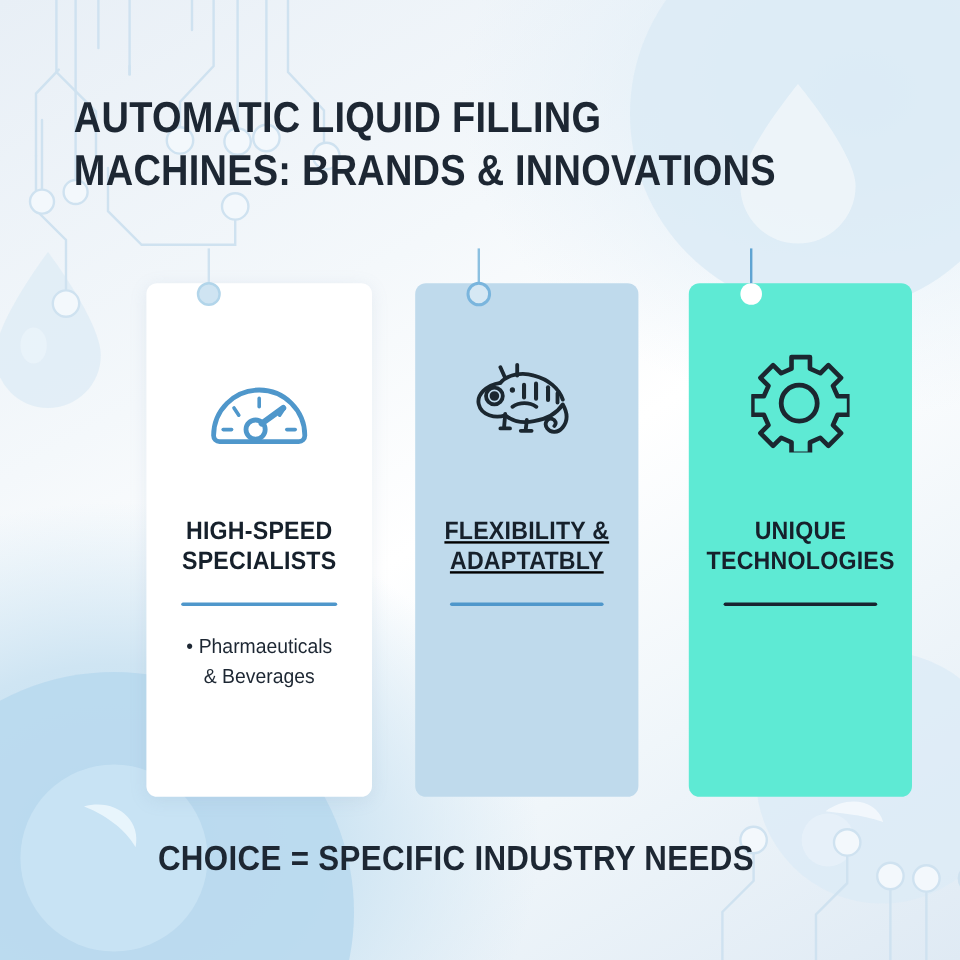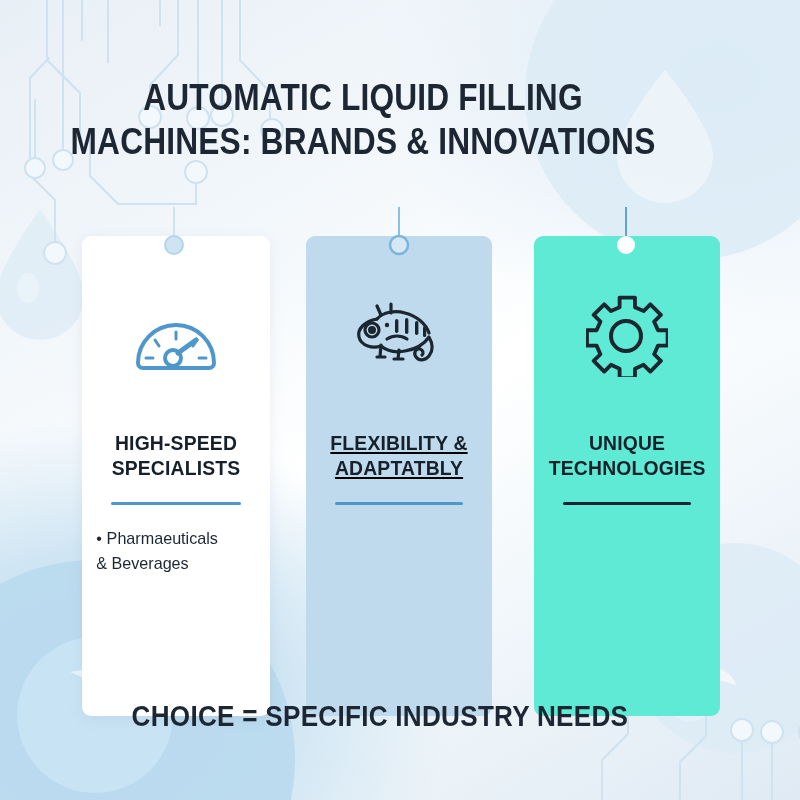--- a/index.html
+++ b/index.html
@@ -16,22 +16,21 @@
     position:absolute; inset:0;
     background:
       radial-gradient(ellipse 520px 420px at 12% 88%, #bcdcef 0%, #cfe5f3 36%, rgba(222,236,246,0) 68%),
       radial-gradient(ellipse 480px 380px at 90% 10%, #dcebf6 0%, rgba(226,238,248,0) 70%),
       linear-gradient(150deg, #e8eff6 0%, #f4f8fb 32%, #ffffff 52%, #f0f6fa 74%, #dfeaf4 100%);
   }
   #bg-svg { position:absolute; inset:0; width:800px; height:800px; }
 
   
   #title-block {
-    position:absolute; top:76px; left:0; width:726px;
-    text-align:center;
+    position:absolute; top:76px; left:18px; width:726px;
     z-index:5;
   }
   #title-block .tline {
     display:block;
     font-family:"Liberation Sans Narrow","Liberation Sans", sans-serif;
     font-weight:bold;
     font-size:36px;
     letter-spacing:0.2px;
     line-height:44px;
     color:#1d2733;
@@ -42,24 +41,25 @@
   
   #connector-svg {
     position:absolute; top:0; left:0; width:800px; height:300px;
     z-index:4;
   }
 
   
   .card {
     position:absolute;
     top:236px;
-    height:480px;
+    height:428px;
     border-radius:9px;
     z-index:3;
     padding-top:40px;
+    margin-left:40px;
   }
   #card-0 { left:82px;  width:188px; background:#ffffff; box-shadow:0 3px 14px rgba(120,150,180,0.13); }
   #card-1 { left:306px; width:186px; background:#bfdaec;text-decoration:underline; }
   #card-2 { left:534px; width:186px; background:#5eead4; }
 
   .card-icon {
     display:flex; align-items:center; justify-content:center;
     height:92px;
     margin-top:14px;
   }
@@ -81,20 +81,21 @@
     border-radius:2px;
   }
   #card-0 .card-divider { width:130px; background:#4f97cb; }
   #card-1 .card-divider { width:128px; background:#4f97cb; }
   #card-2 .card-divider { width:128px; background:#182430; }
 
   .card-bullets {
     list-style:none;
     margin-top:22px;
     padding:0 10px;
+    text-align:center;
   }
   .card-bullets li {
     font-family:"Liberation Sans Narrow","Liberation Sans", sans-serif;
     font-size:17px;
     line-height:23px;
     color:#1d2733;
     transform:scaleX(0.95);
     margin-bottom:2px;
   }
   .card-bullets li::before {

